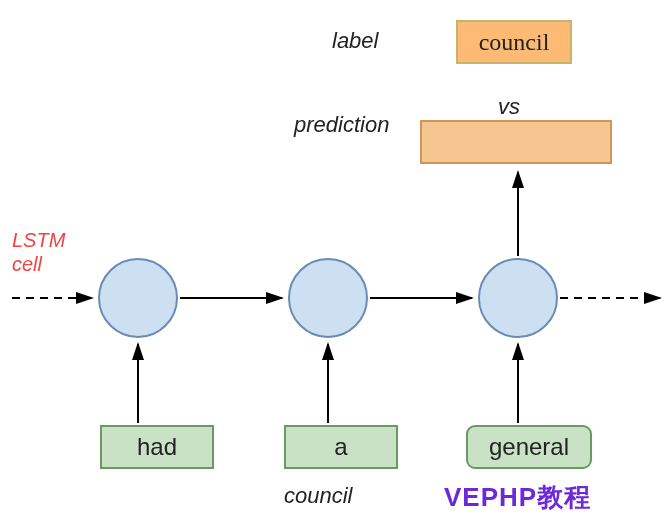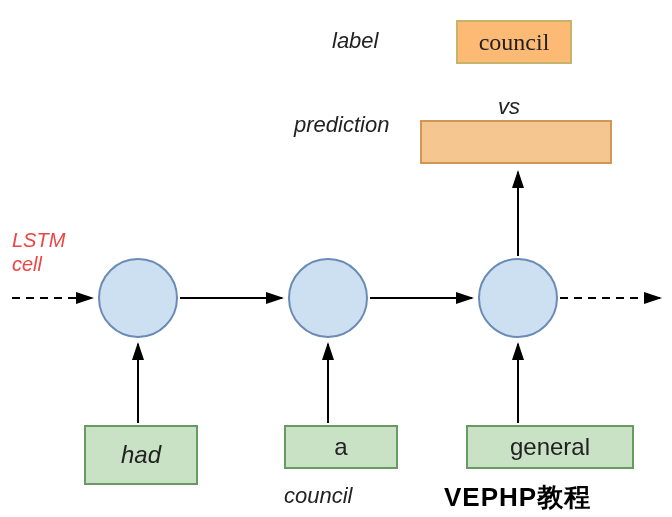--- a/index.html
+++ b/index.html
@@ -41,21 +41,21 @@
     width: 80px;
     height: 80px;
     border-radius: 50%;
     background: #cde0f2;
     border: 2px solid #6a8bb5;
   }
   .watermark {
     position: absolute;
     font-weight: bold;
     font-size: 26px;
-    color: #000000;
+    color: #6d28d9;
     letter-spacing: 1px;
   }
   svg.arrows {
     position: absolute;
     left: 0; top: 0;
     width: 672px; height: 517px;
     pointer-events: none;
   }
 </style>
 </head>
@@ -75,27 +75,27 @@
 <div class="box box-yellow" style="left:456px; top:20px; width:116px; height:44px;">
   <span>council</span>
 </div>
 
 <div class="box box-orange" style="left:420px; top:120px; width:192px; height:44px;"></div>
 
 <div class="cell" style="left:98px; top:258px;"></div>
 <div class="cell" style="left:288px; top:258px;"></div>
 <div class="cell" style="left:478px; top:258px;"></div>
 
-<div class="box box-green" style="left:84px; top:425px; width:114px; height:60px;font-style:italic;">
+<div class="box box-green" style="left:100px; top:425px; width:114px; height:44px;">
   <span>had</span>
 </div>
 <div class="box box-green" style="left:284px; top:425px; width:114px; height:44px;">
   <span>a</span>
 </div>
-<div class="box box-green" style="left:466px; top:425px; width:168px; height:44px;">
+<div class="box box-green" style="left:466px; top:425px; width:126px; height:44px;border-radius:9px;">
   <span>general</span>
 </div>
 
 <div class="watermark" style="left:444px; top:480px;">VEPHP教程</div>
 
 <svg class="arrows">
   <defs>
     <marker id="ah" markerWidth="10" markerHeight="10" refX="8" refY="3" orient="auto" markerUnits="strokeWidth">
       <path d="M0,0 L0,6 L9,3 z" fill="#000"></path>
     </marker>

